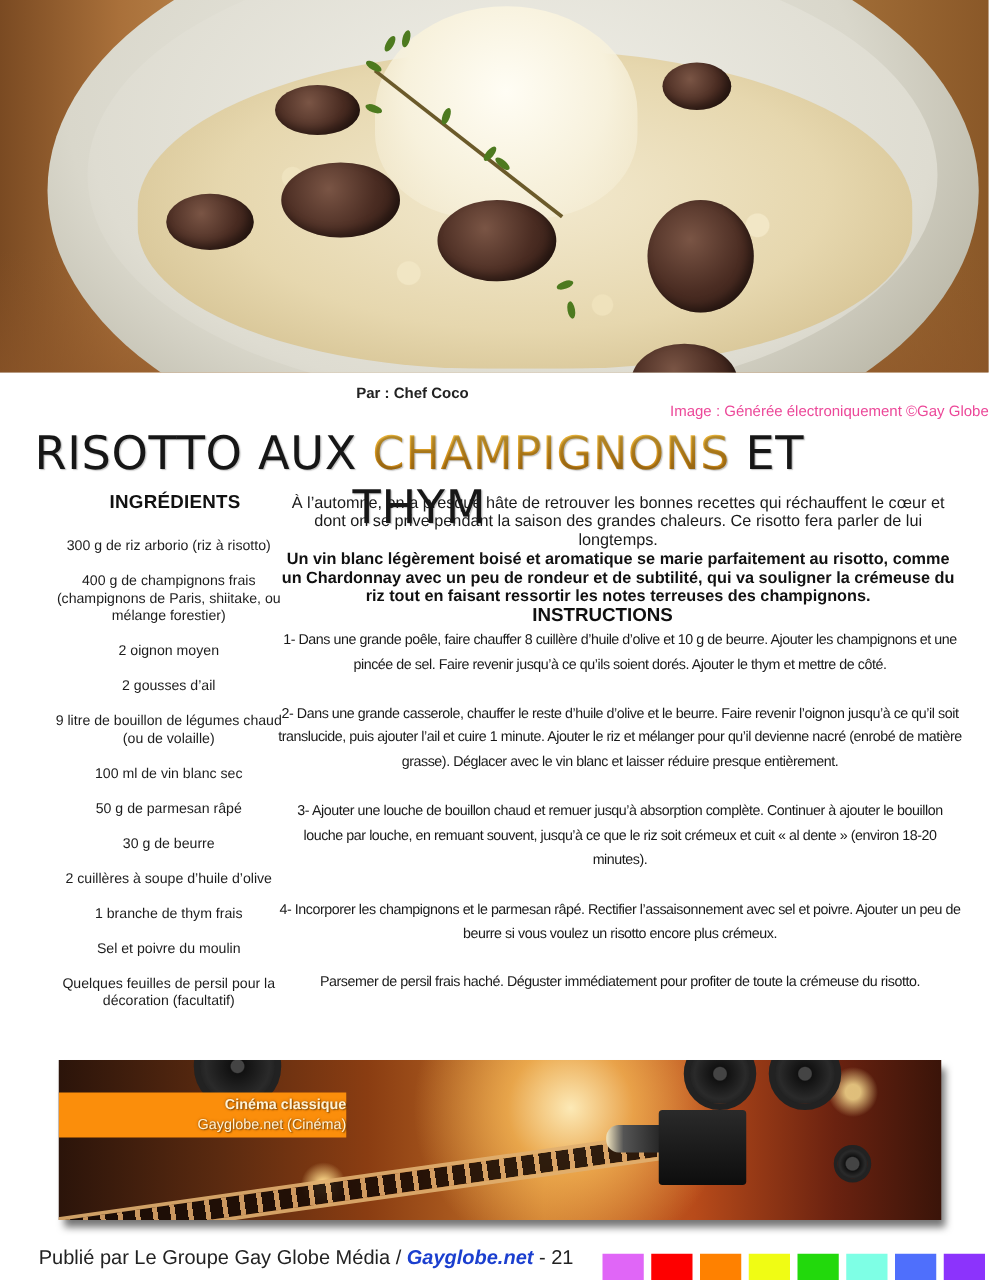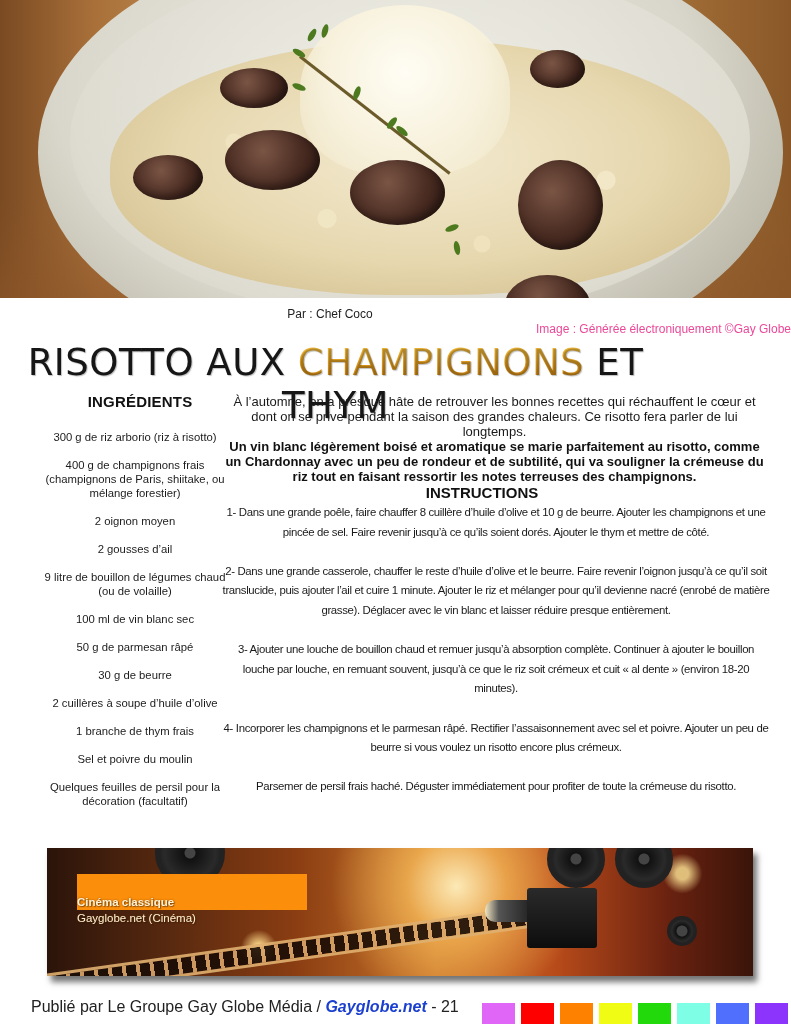--- a/index.html
+++ b/index.html
@@ -35,21 +35,21 @@
     background: radial-gradient(ellipse at 50% 40%, #fffdf4 0%, #f7f1dc 55%, rgba(240,232,205,0.0) 100%);
   }
   .mush { position: absolute; border-radius: 50%;
     background: radial-gradient(circle at 40% 35%, #7a5545 0%, #4a2c22 55%, #2c1812 100%);
     box-shadow: inset -4px -4px 8px rgba(0,0,0,.4); }
   .thyme { position: absolute; height: 3px; background: #6b5a2a; transform-origin: left center; }
   .leaf { position: absolute; width: 14px; height: 6px; border-radius: 50%; background: #4d7a1f; }
 
   
   .credit-by { position: absolute; top: 307px; left: 0; width: 660px; text-align: center;
-    font-size: 12px; font-weight: normal; color: #222; }
+    font-size: 12px; font-weight: bold; color: #222; }
   .credit-img { position: absolute; top: 322px; left: 0; width: 791px; text-align: right;
     font-size: 12px; color: #ec4899; }
   .title { position: absolute; top: 341px; left: 0; width: 671px; text-align: center;
     font-family: "DejaVu Sans", sans-serif; font-size: 37px; letter-spacing: 0.5px; color: #161616;
     text-shadow: 1px 1px 1px rgba(0,0,0,.25); font-weight: 500; }
   .title .gold { color: #e2a323;
     background: linear-gradient(180deg, #f5c446 0%, #d8941b 60%, #b87612 100%);
     -webkit-background-clip: text; background-clip: text; -webkit-text-fill-color: transparent; }
 
   
@@ -81,22 +81,22 @@
   .banner .film { position: absolute; left: -20px; top: 92px; width: 520px; height: 22px;
     background: repeating-linear-gradient(90deg, #1a0d06 0 10px, #d9a56a 10px 14px);
     border-top: 3px solid #e0b070; border-bottom: 3px solid #e0b070; transform: rotate(-8deg); opacity: .9; }
   .banner .reel { position: absolute; border-radius: 50%; border: 5px solid #222;
     background: radial-gradient(circle, #444 0 5px, #111 6px, #2a2a2a 60%, #111 100%); }
   .banner .projector { position: absolute; left: 480px; top: 40px; width: 70px; height: 60px;
     background: linear-gradient(180deg, #2a2a2a, #0d0d0d); border-radius: 3px; }
   .banner .lens { position: absolute; left: 438px; top: 52px; width: 46px; height: 22px;
     background: linear-gradient(90deg, #f3e6c0 0%, #555 30%, #222 100%); border-radius: 10px 3px 3px 10px; }
   .banner .label { position: absolute; left: 0; top: 26px; width: 230px; height: 36px;
-    background: #fb8e0b; text-align: left; color: #fff3d6; font-size: 11.5px; font-weight: bold; line-height: 16px;
-    padding-top: 20px; text-shadow: 0 0 2px rgba(120,60,0,.8), 1px 1px 1px rgba(0,0,0,.4); margin-left: 30px; }
+    background: #fb8e0b; text-align: right; color: #fff3d6; font-size: 11.5px; font-weight: bold; line-height: 16px;
+    padding-top: 2px; text-shadow: 0 0 2px rgba(120,60,0,.8), 1px 1px 1px rgba(0,0,0,.4); }
   .banner .label .l2 { font-weight: normal; }
 
   
   .footer { position: absolute; left: 31px; top: 998px; font-size: 16px; color: #222; }
   .footer .site { color: #1b3fcf; font-style: italic; font-weight: bold; }
   .swatches { position: absolute; left: 482px; top: 1003px; display: flex; gap: 6px; }
   .swatch { width: 33px; height: 21px; }
 </style>
 </head>
 <body>

